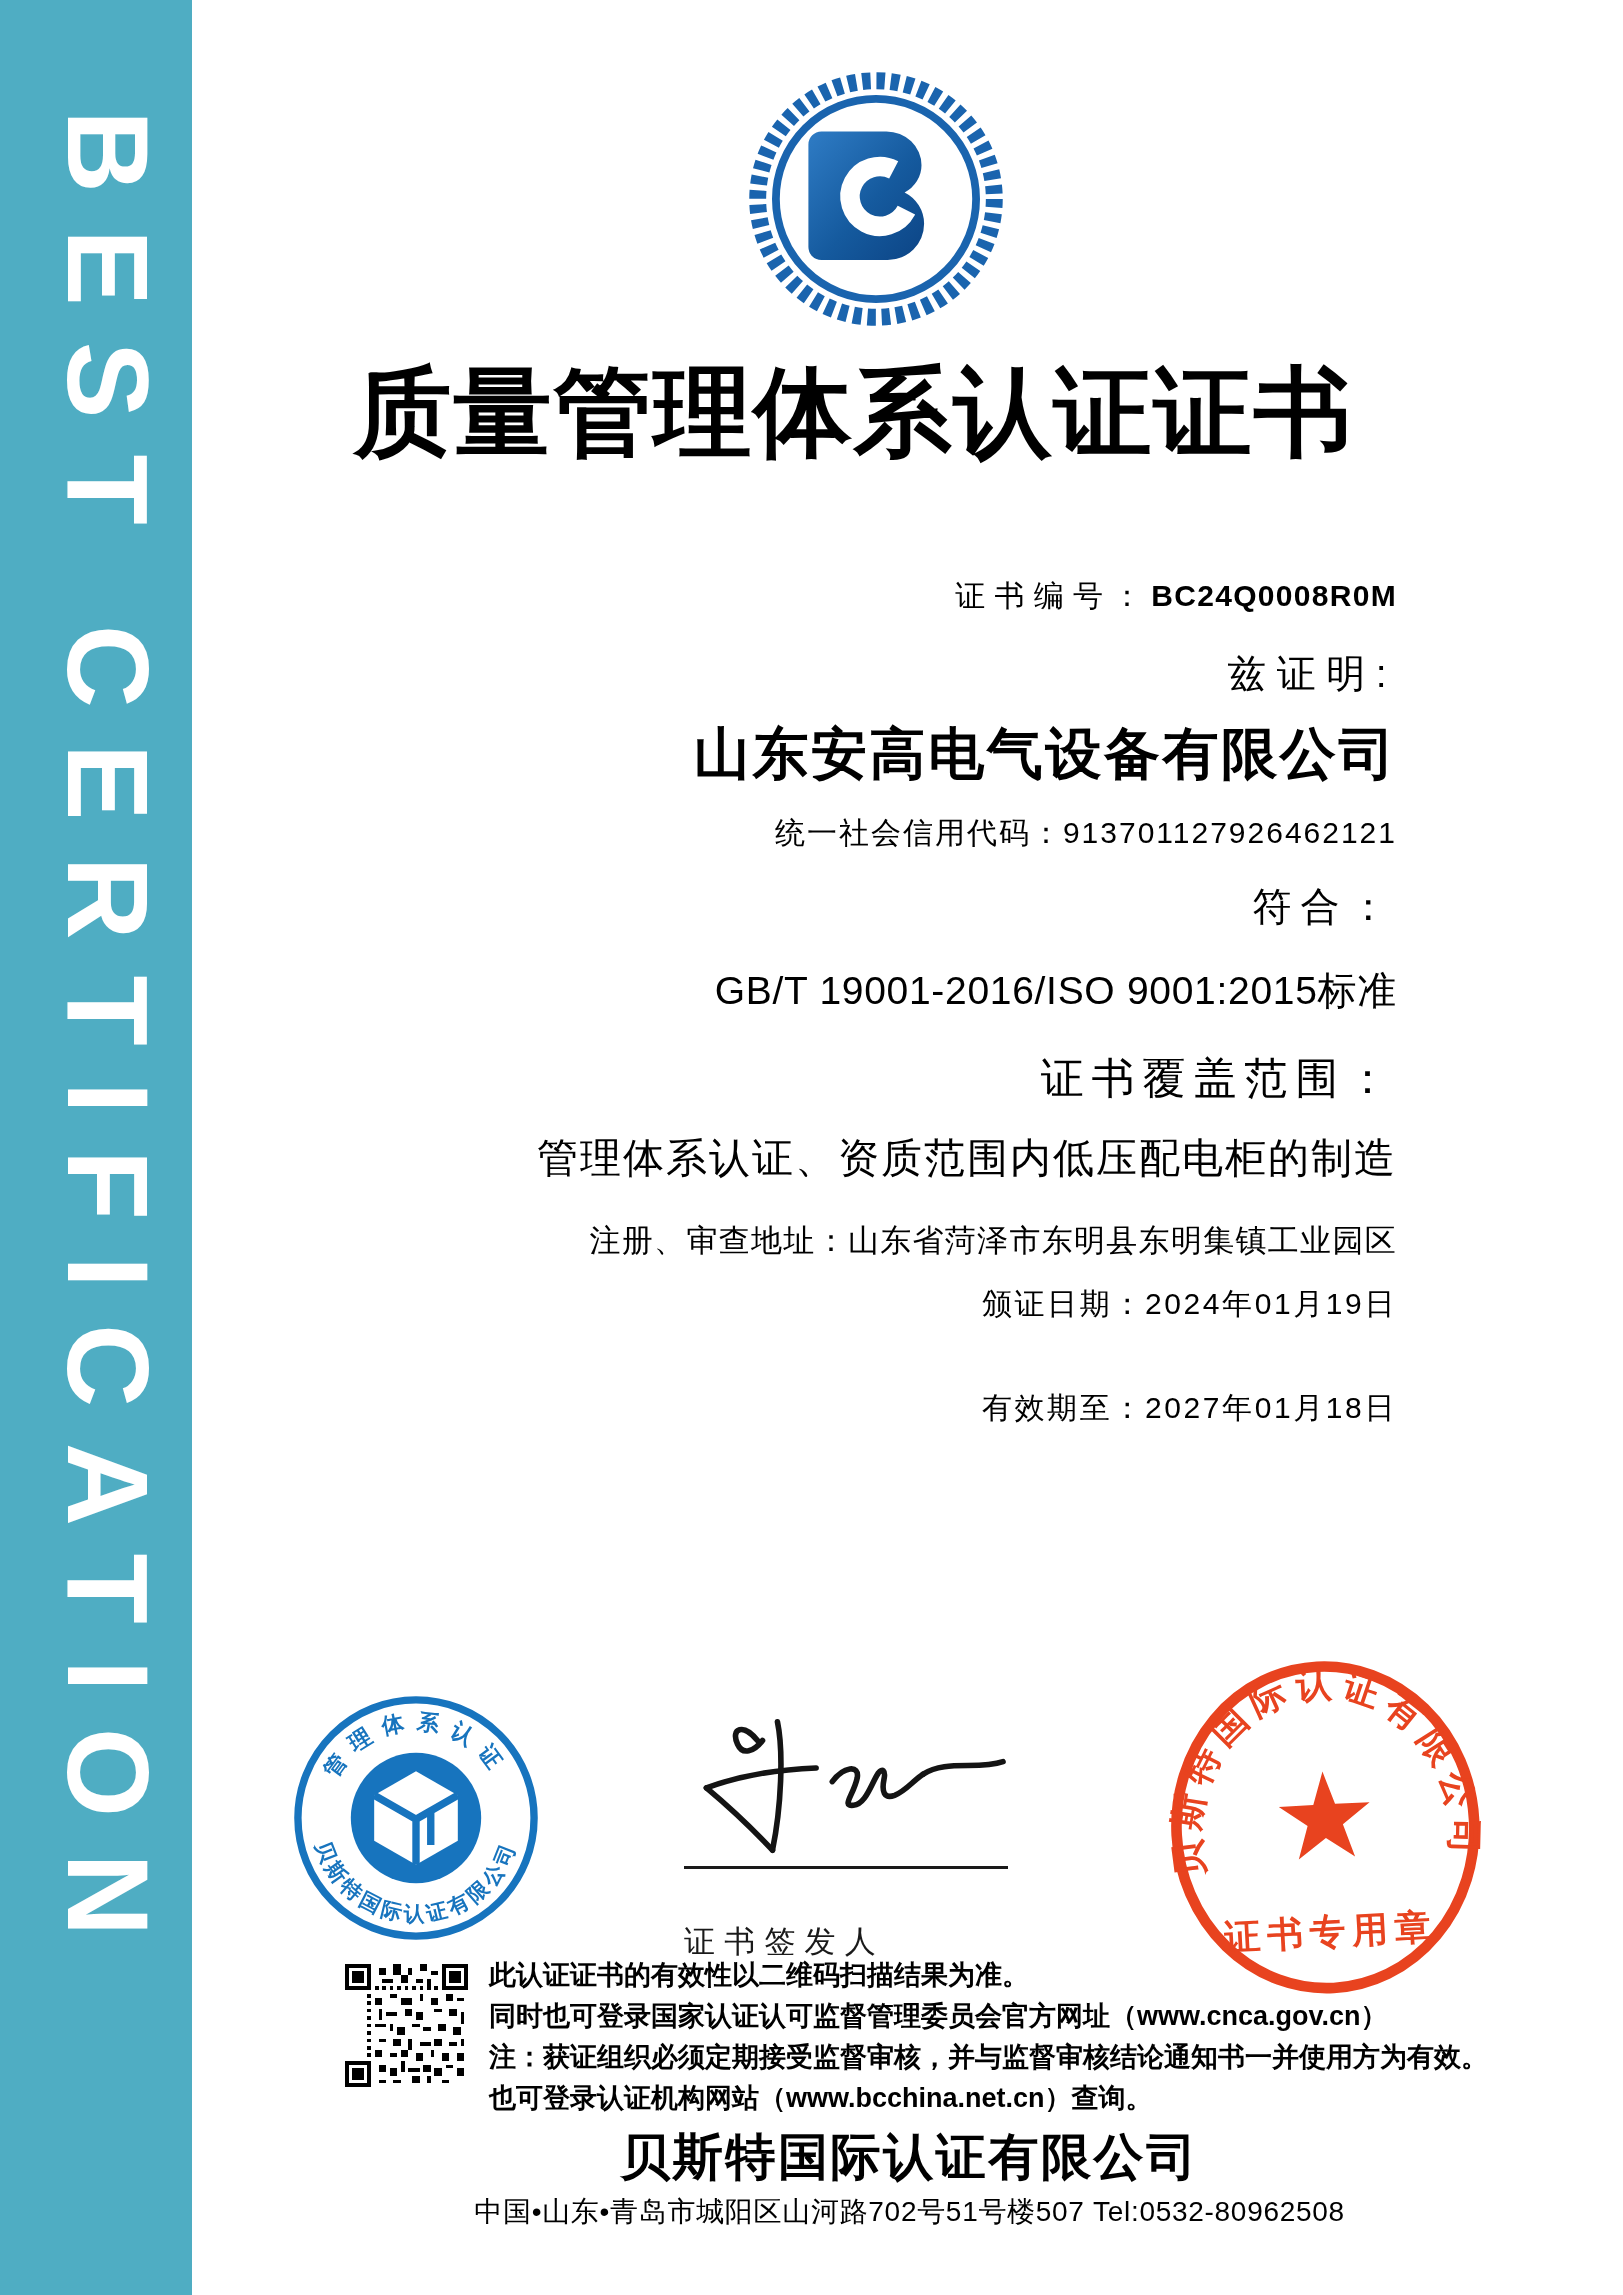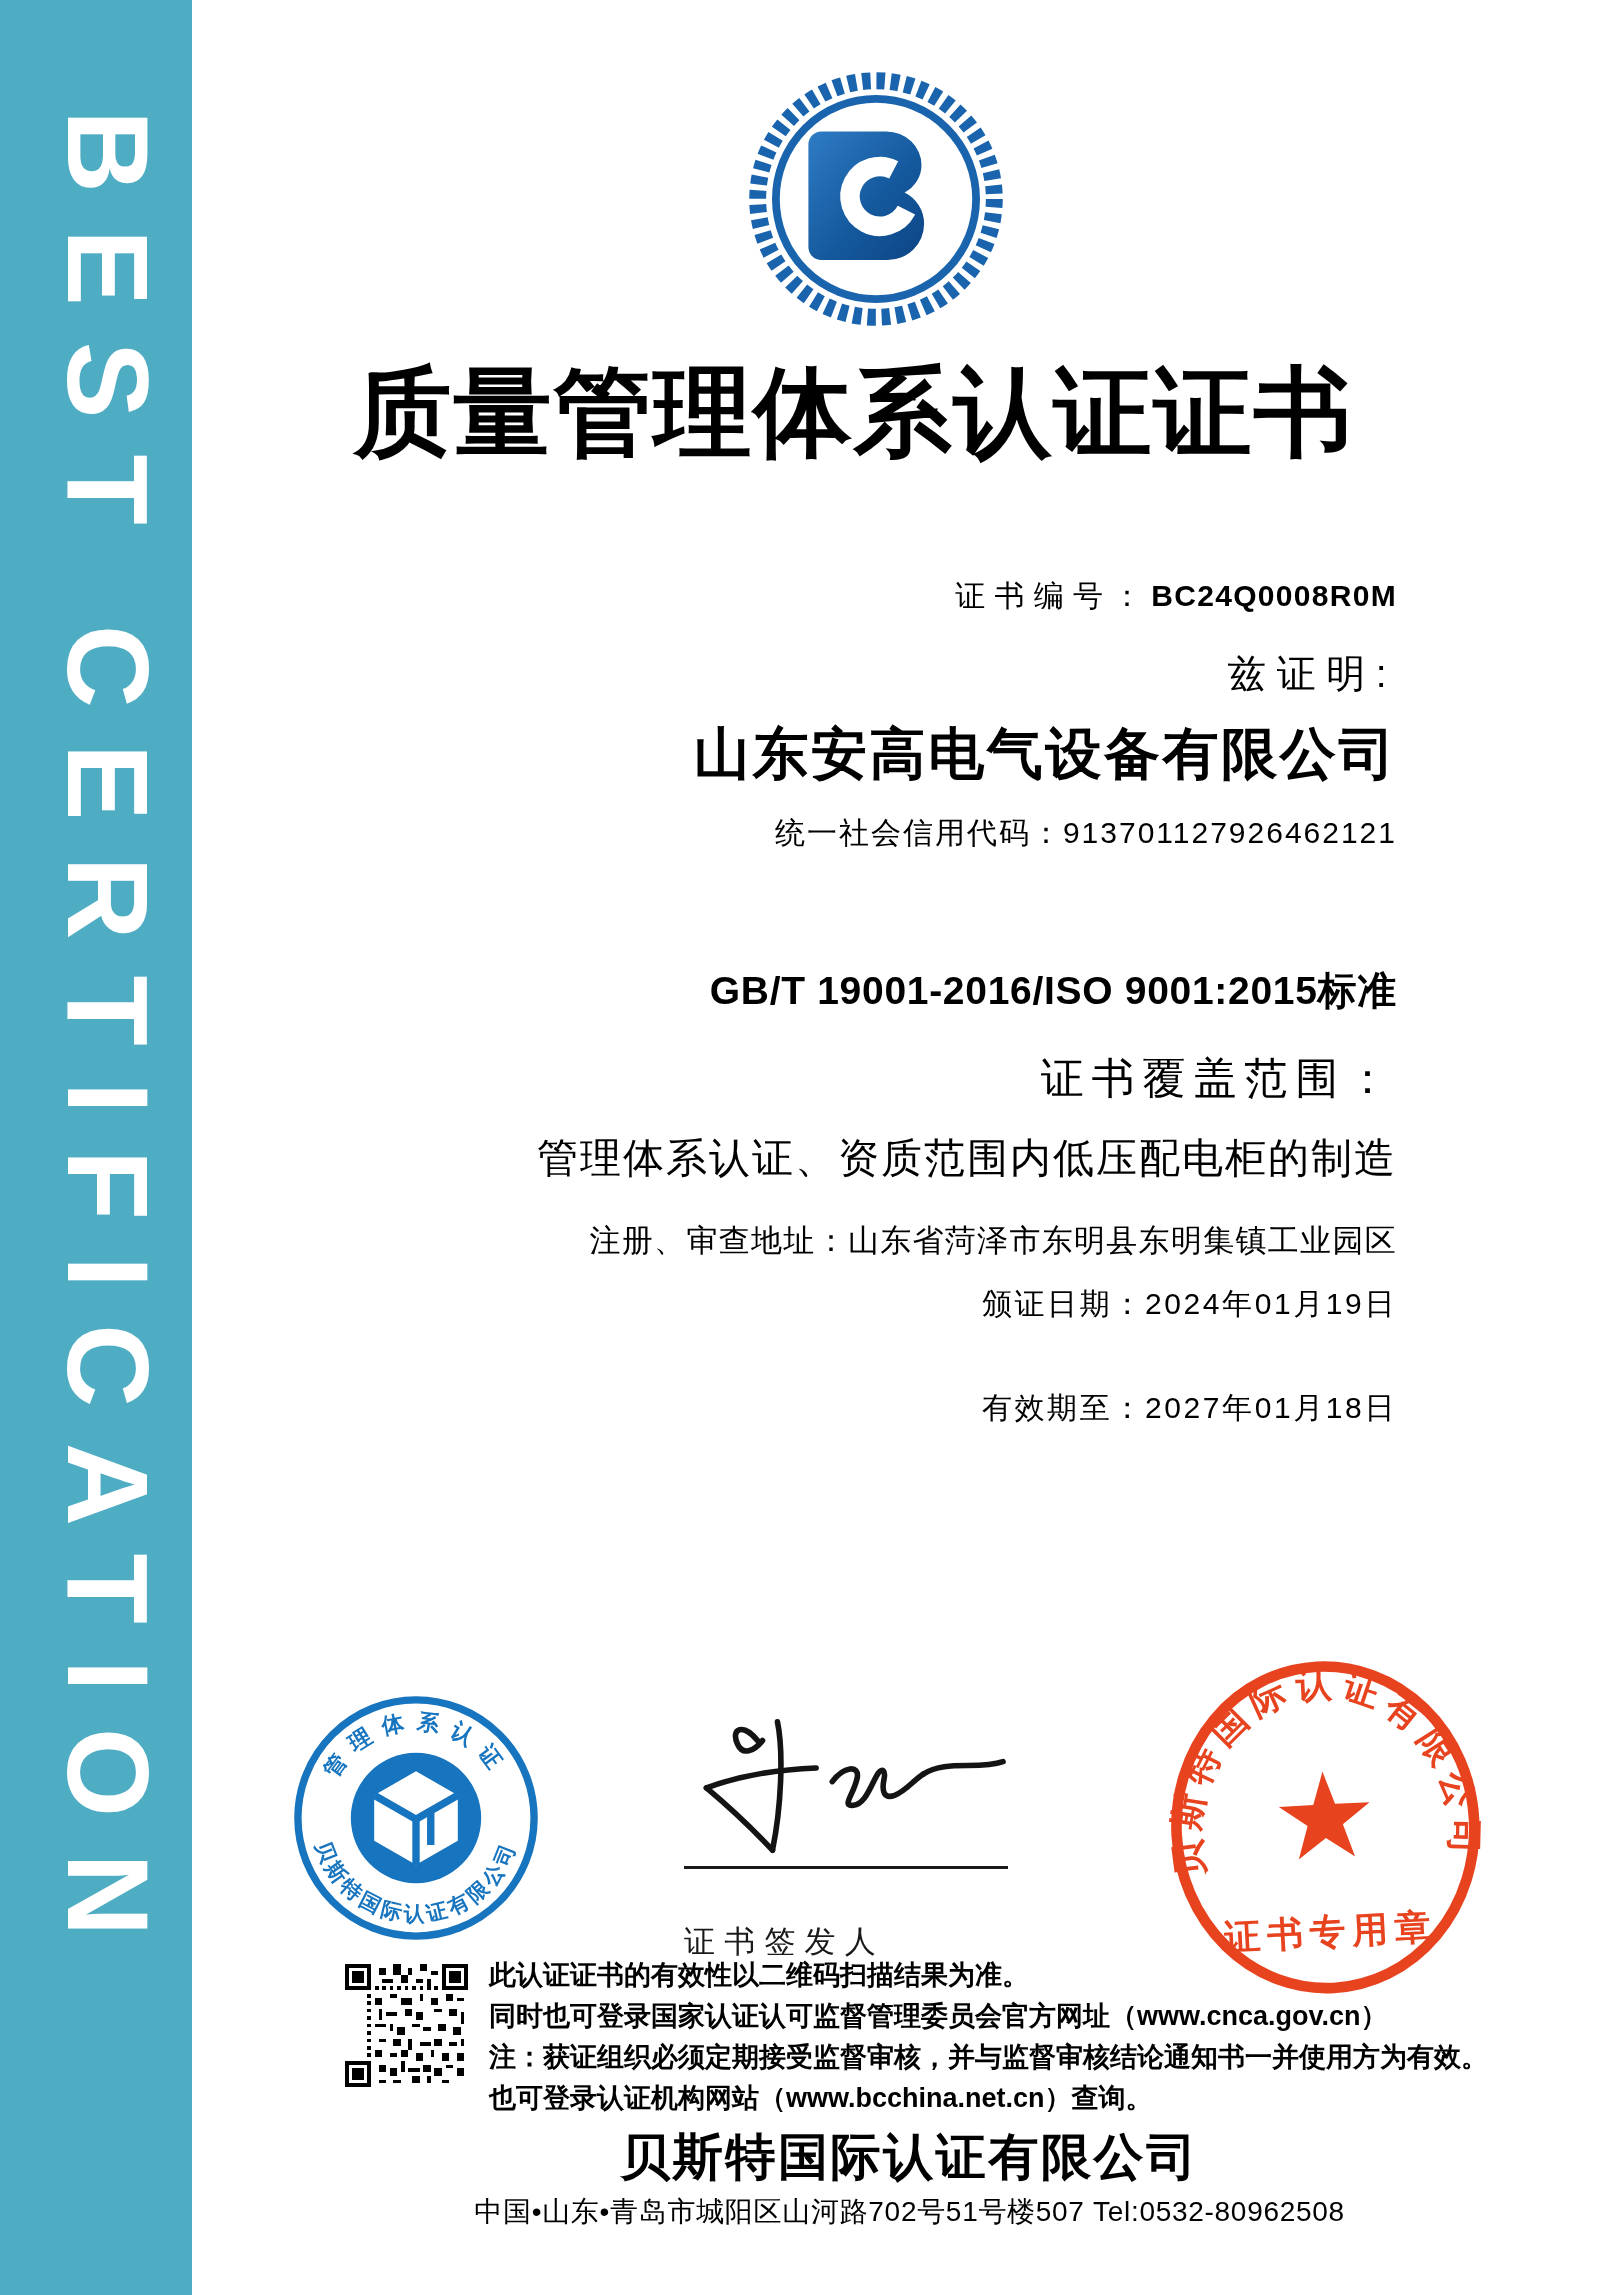--- a/index.html
+++ b/index.html
@@ -26,21 +26,21 @@
   
   .col{position:absolute;left:196px;width:1201px;}
   .row{position:absolute;width:100%;text-align:right;white-space:nowrap;line-height:1.15;}
   .r-certno{top:0px;font-size:30px;}
   .r-certno .lbl{letter-spacing:9.2px;}
   .r-certno .val{font-weight:bold;letter-spacing:1.3px;}
   .r-statement{top:73px;font-size:39px;letter-spacing:10.5px;}
   .r-company{top:143px;font-size:56px;font-weight:bold;letter-spacing:2.6px;}
   .r-code{top:237px;font-size:30px;letter-spacing:2px;}
   .r-conform{top:306px;font-size:39px;letter-spacing:9.2px;}
-  .r-standard{top:390px;font-size:39px;font-weight:700;letter-spacing:0.7px;}
+  .r-standard{top:390px;font-size:39px;font-weight:400;letter-spacing:0.7px;}
   .r-scopelbl{top:475px;font-size:43px;letter-spacing:7.9px;}
   .r-scope{top:556px;font-size:41px;letter-spacing:2px;}
   .r-address{top:644px;font-size:31px;letter-spacing:1.3px;text-align:right;}
   .r-issue{top:708px;font-size:30px;letter-spacing:2.6px;}
   .r-valid{top:772px;font-size:30px;letter-spacing:2.6px;margin-top:40px;}
   
   .blue-seal{position:absolute;left:293px;top:1695px;width:246px;height:246px;}
   .sign-wrap{position:absolute;left:684px;top:1708px;width:324px;height:164px;}
   .sign-line{position:absolute;left:684px;top:1866px;width:324px;border-top:3.3px solid #1a1a1a;}
   .sign-caption{position:absolute;left:684px;top:1921px;width:324px;text-align:left;
@@ -83,20 +83,21 @@
 
 <div class="col" style="top:579px;height:851px;">
   <div class="row r-certno">
     <span class="lbl">证书编号：</span><span class="val">BC24Q0008R0M</span>
   </div>
   <div class="row r-statement">兹证明:</div>
   <div class="row r-company">山东安高电气设备有限公司</div>
   <div class="row r-code">
     <span>统一社会信用代码：</span><span>913701127926462121</span>
   </div>
+  <div class="row r-conform">符合：</div>
   <div class="row r-standard">GB/T 19001-2016/ISO 9001:2015标准</div>
   <div class="row r-scopelbl">证书覆盖范围：</div>
   <div class="row r-scope">管理体系认证、资质范围内低压配电柜的制造</div>
   <div class="row r-address">注册、审查地址：山东省菏泽市东明县东明集镇工业园区</div>
   <div class="row r-issue">
     <span>颁证日期：</span><span>2024年01月19日</span>
   </div>
   <div class="row r-valid">
     <span>有效期至：</span><span>2027年01月18日</span>
   </div>

